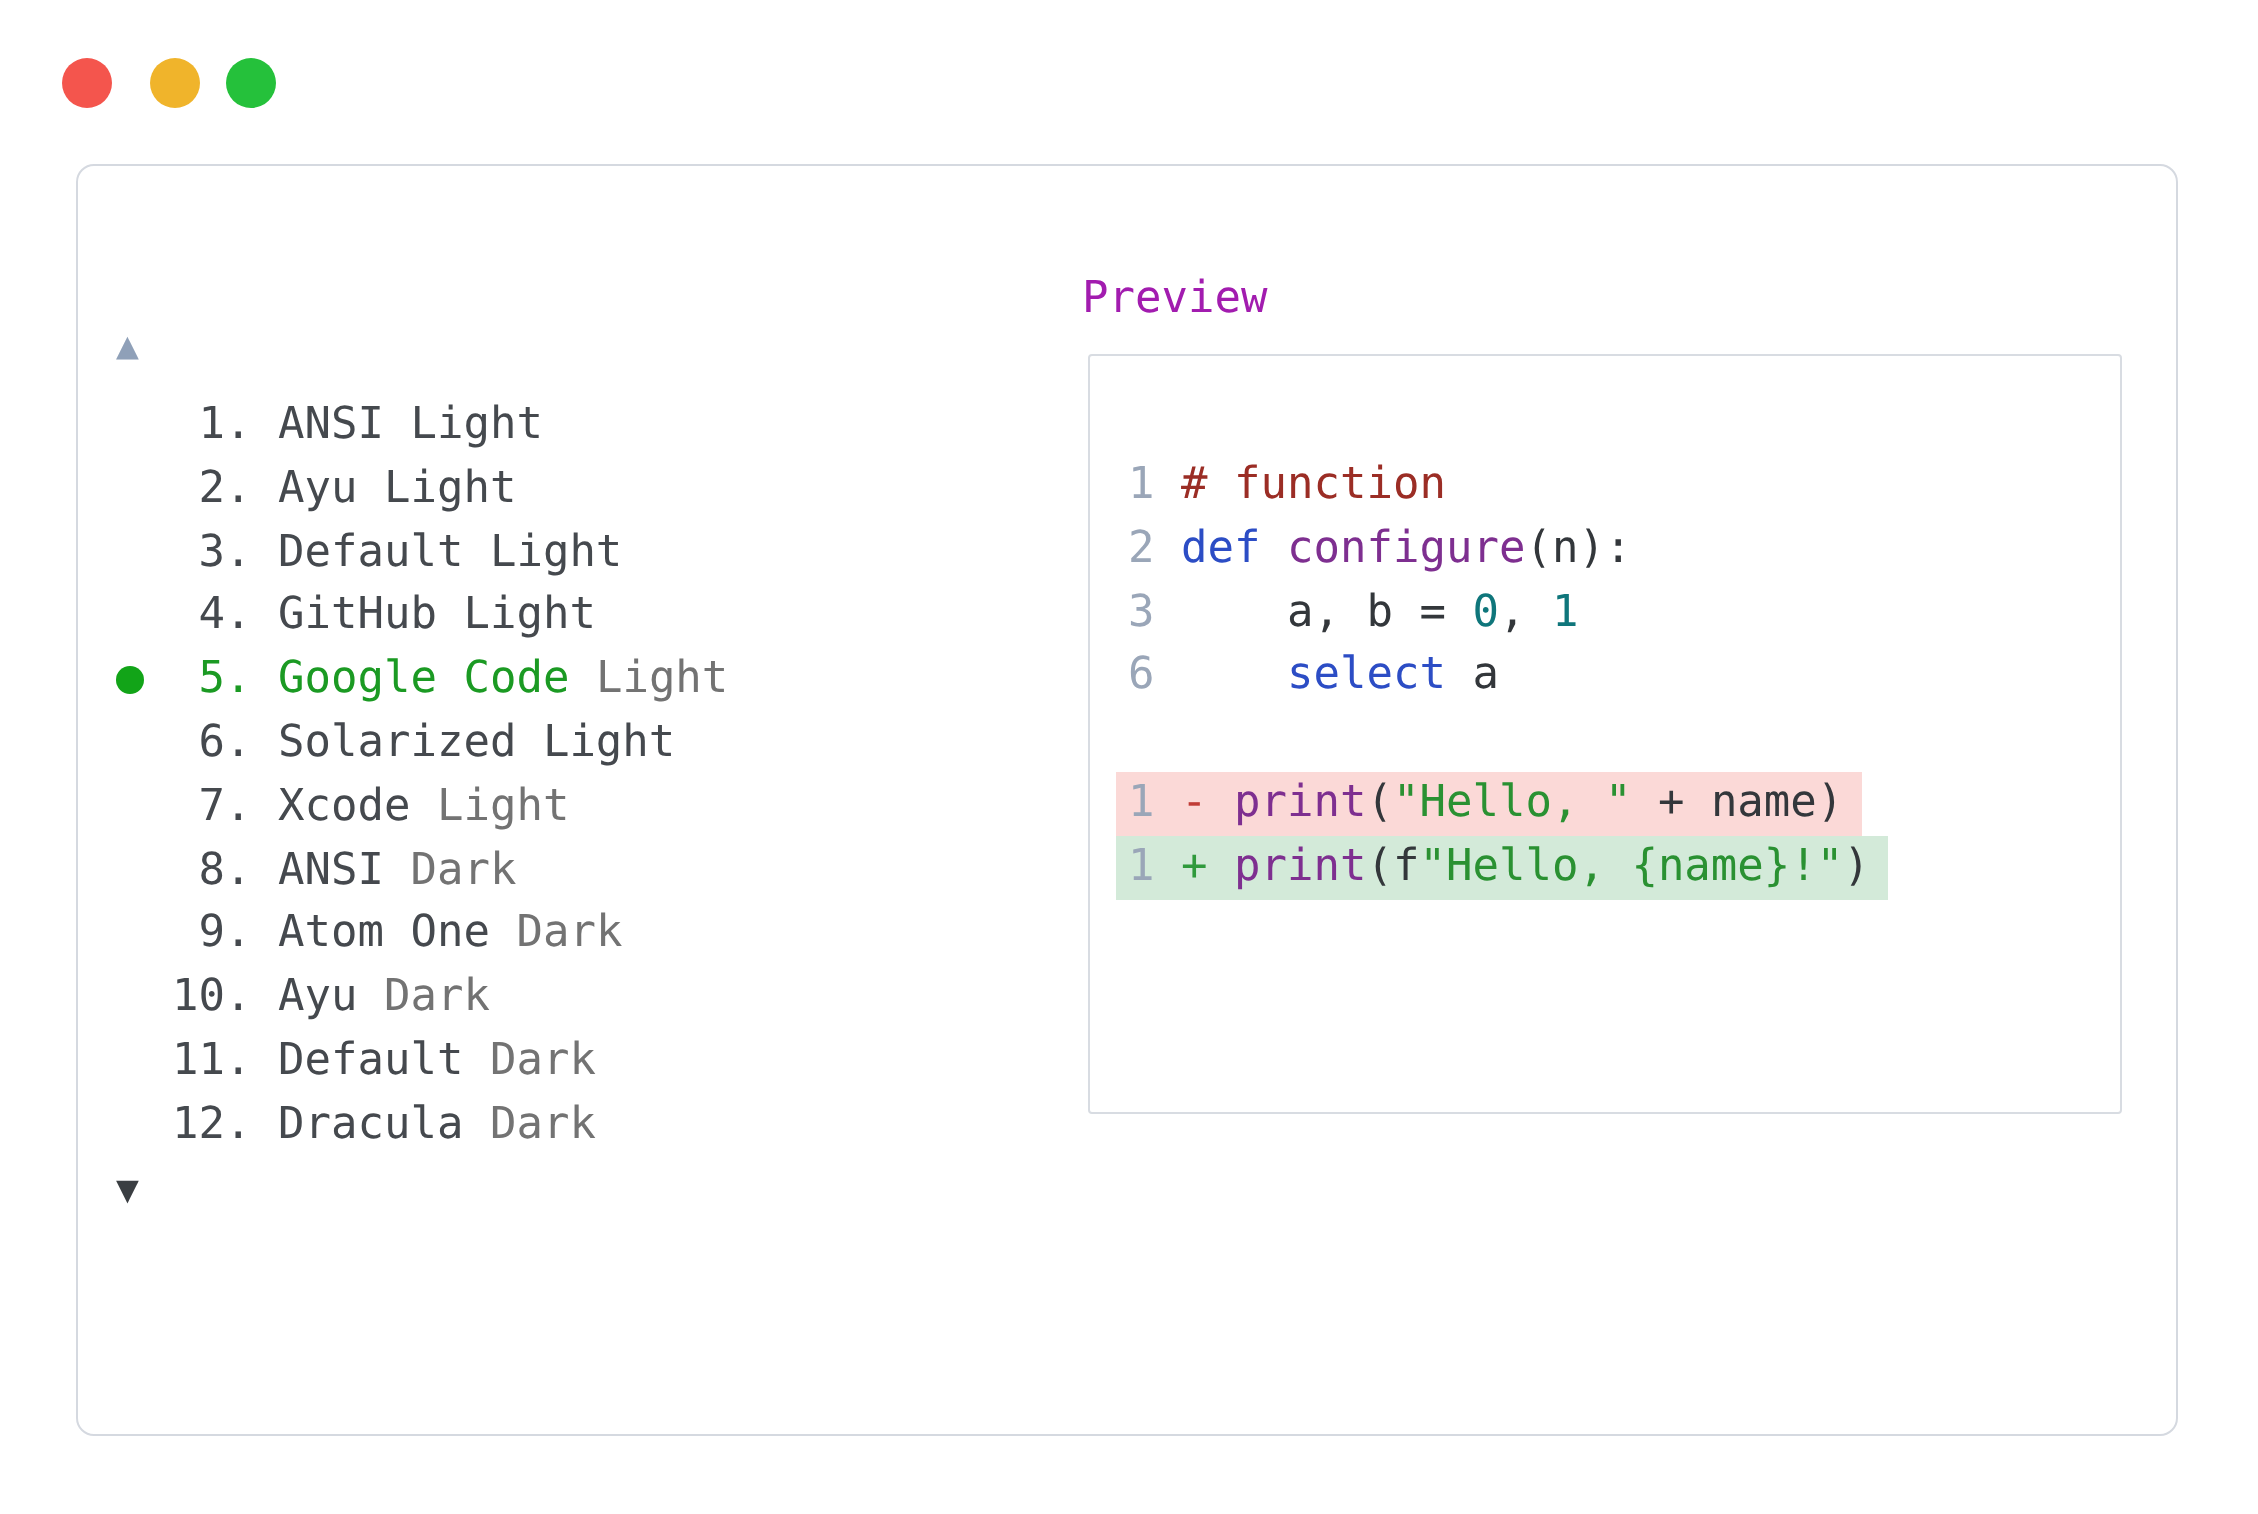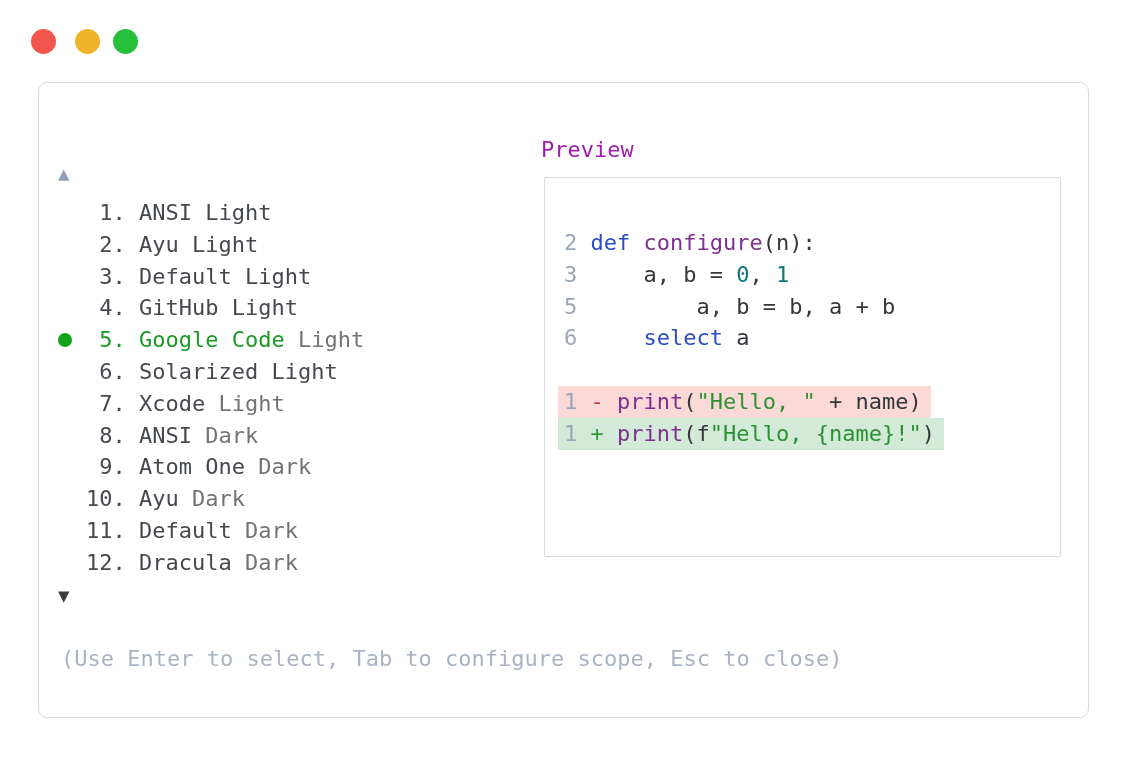--- a/index.html
+++ b/index.html
@@ -59,24 +59,23 @@
 
 <div class="panel">
   <div class="mono preview-lbl">Preview</div>
 
   <div class="arrow-up">▲</div>
   <div class="mono theme-list"><div class="theme-row"><span class="seg-default"> 1.</span><span class="seg-default"> ANSI Light</span></div><div class="theme-row"><span class="seg-default"> 2.</span><span class="seg-default"> Ayu Light</span></div><div class="theme-row"><span class="seg-default"> 3.</span><span class="seg-default"> Default Light</span></div><div class="theme-row"><span class="seg-default"> 4.</span><span class="seg-default"> GitHub Light</span></div><div class="theme-row"><span class="bullet"></span><span class="seg-selected"> 5.</span><span class="seg-selected"> Google Code</span><span class="seg-muted"> Light</span></div><div class="theme-row"><span class="seg-default"> 6.</span><span class="seg-default"> Solarized Light</span></div><div class="theme-row"><span class="seg-default"> 7.</span><span class="seg-default"> Xcode</span><span class="seg-muted"> Light</span></div><div class="theme-row"><span class="seg-default"> 8.</span><span class="seg-default"> ANSI</span><span class="seg-muted"> Dark</span></div><div class="theme-row"><span class="seg-default"> 9.</span><span class="seg-default"> Atom One</span><span class="seg-muted"> Dark</span></div><div class="theme-row"><span class="seg-default">10.</span><span class="seg-default"> Ayu</span><span class="seg-muted"> Dark</span></div><div class="theme-row"><span class="seg-default">11.</span><span class="seg-default"> Default</span><span class="seg-muted"> Dark</span></div><div class="theme-row"><span class="seg-default">12.</span><span class="seg-default"> Dracula</span><span class="seg-muted"> Dark</span></div></div>
   <div class="arrow-down">▼</div>
 
   <div class="preview-box">
     <div class="code-block">
+        <div class="cl"><span class="clw"><span class="ln">1 </span><span class="tok-comment"># function</span></span></div>
         <div class="cl"><span class="clw"><span class="ln">2 </span><span class="tok-keyword">def</span><span class="tok-plain"> </span><span class="tok-name">configure</span><span class="tok-plain">(n):</span></span></div>
         <div class="cl"><span class="clw"><span class="ln">3 </span><span class="tok-plain">    a, b = </span><span class="tok-literal">0</span><span class="tok-plain">, </span><span class="tok-literal">1</span></span></div>
-        <div class="cl"><span class="clw"><span class="ln">5 </span><span class="tok-plain">        a, b = b, a + b</span></span></div>
         <div class="cl"><span class="clw"><span class="ln">6 </span><span class="tok-plain">    </span><span class="tok-keyword">select</span><span class="tok-plain"> a</span></span></div>
         <div class="cl"><span class="clw"></span></div>
         <div class="cl"><span class="clw removed"><span class="ln">1 </span><span class="tok-dminus">- </span><span class="tok-name">print</span><span class="tok-plain">(</span><span class="tok-string">"Hello, "</span><span class="tok-plain"> + name)</span></span></div>
         <div class="cl"><span class="clw added"><span class="ln">1 </span><span class="tok-dplus">+ </span><span class="tok-name">print</span><span class="tok-plain">(f</span><span class="tok-string">"Hello, {name}!"</span><span class="tok-plain">)</span></span></div>
       </div>
   </div>
 
-  <div class="mono help">(Use Enter to select, Tab to configure scope, Esc to close)</div>
 </div>
 
 </body></html>

